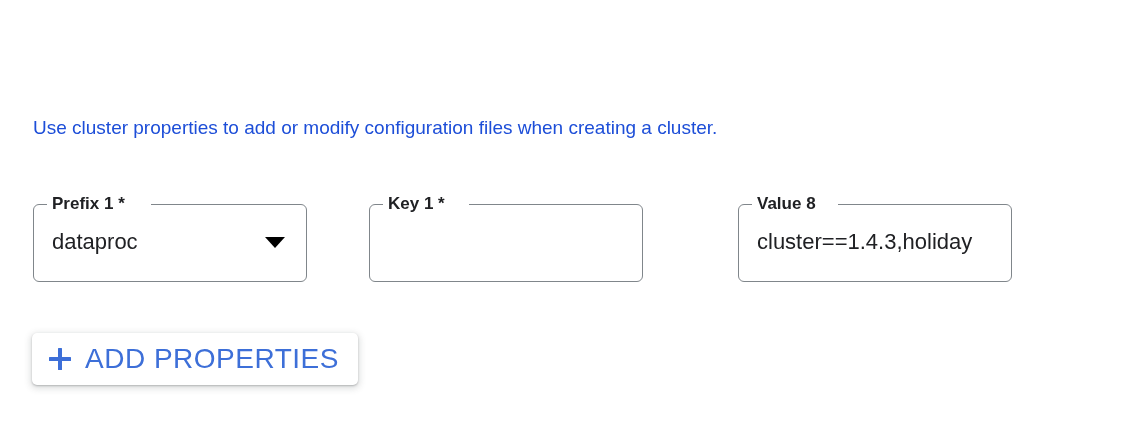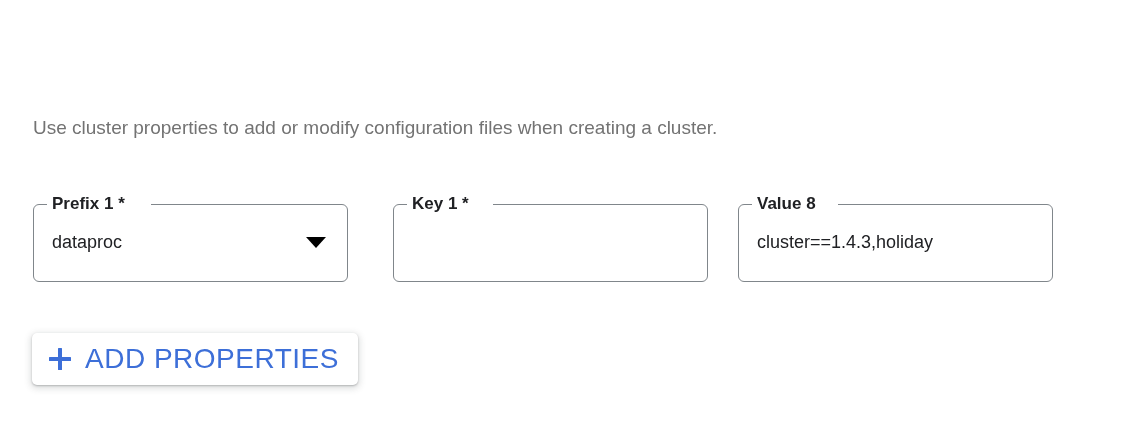--- a/index.html
+++ b/index.html
@@ -38,42 +38,42 @@
     white-space: nowrap;
   }
 
   .page-subtitle {
     position: absolute;
     left: 33px;
     top: 96px;
     font-size: 19px;
     line-height: 26px;
     font-weight: 400;
-    color: #737373;
+    color: #1d4ed8;
     white-space: nowrap;
   }
 
   
   .field-row {
     position: absolute;
     left: 33px;
     top: 204px;
     width: 1060px;
     height: 80px;
   }
 
   .field {
     position: absolute;
     top: 0;
-    width: 315px;
+    width: 274px;
     height: 78px;
     box-sizing: border-box;
   }
   .field--prefix { left: 0px; }
-  .field--key    { left: 360px; }
+  .field--key    { left: 336px; }
   .field--value  { left: 705px; }
 
   
   .outline {
     position: absolute;
     inset: 0;
     border: 1px solid #80868b;
     border-radius: 6px;
     box-sizing: border-box;
     pointer-events: none;
@@ -97,21 +97,21 @@
     padding: 0 5px;
     white-space: nowrap;
   }
 
   .field-value {
     position: absolute;
     left: 19px;
     right: 19px;
     top: 22px;
     height: 32px;
-    font-size: 18px;
+    font-size: 22px;
     line-height: 32px;
     font-weight: 400;
     color: #202124;
     white-space: nowrap;
     overflow: hidden;
     background: transparent;
     border: none;
     outline: none;
     padding: 0;
     font-family: "Liberation Sans", sans-serif;

